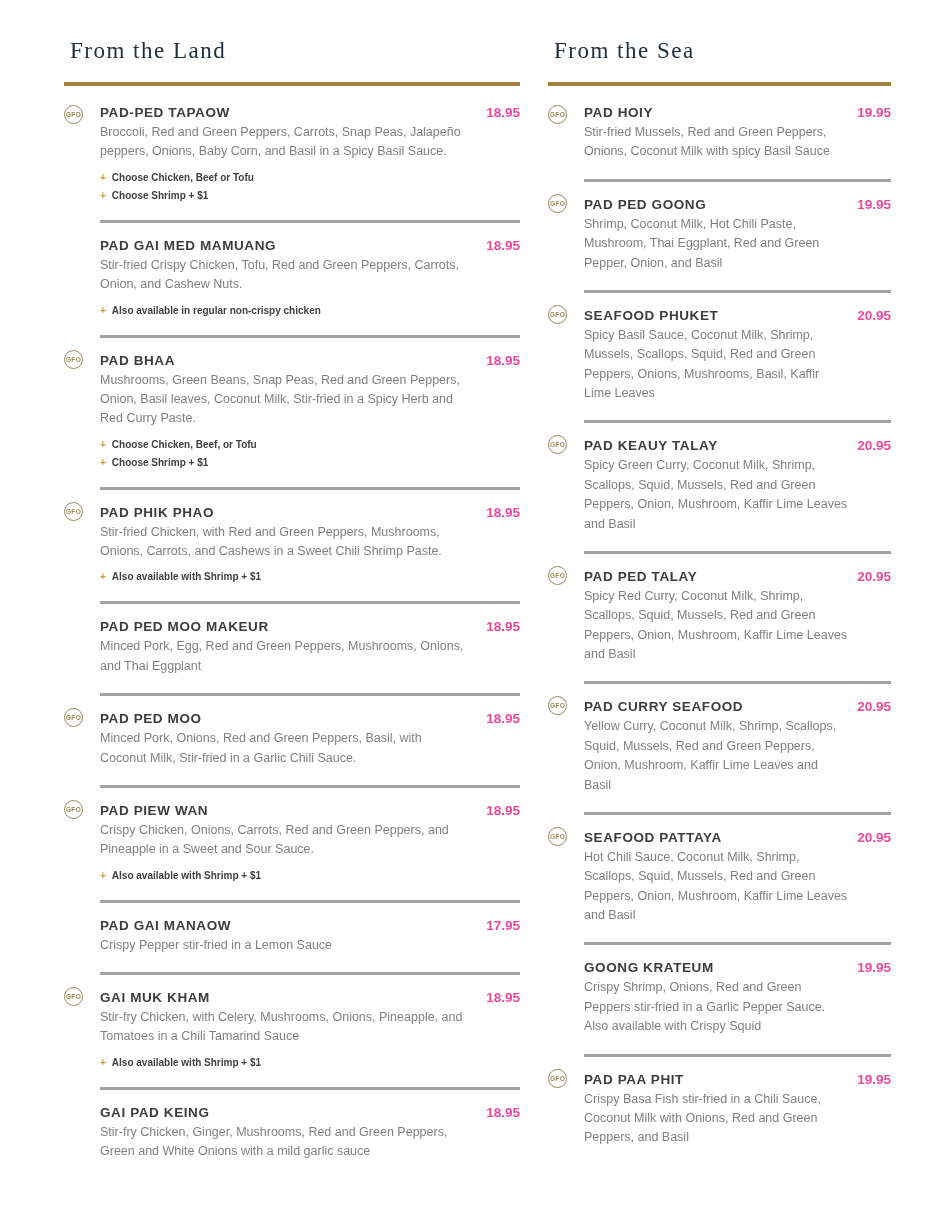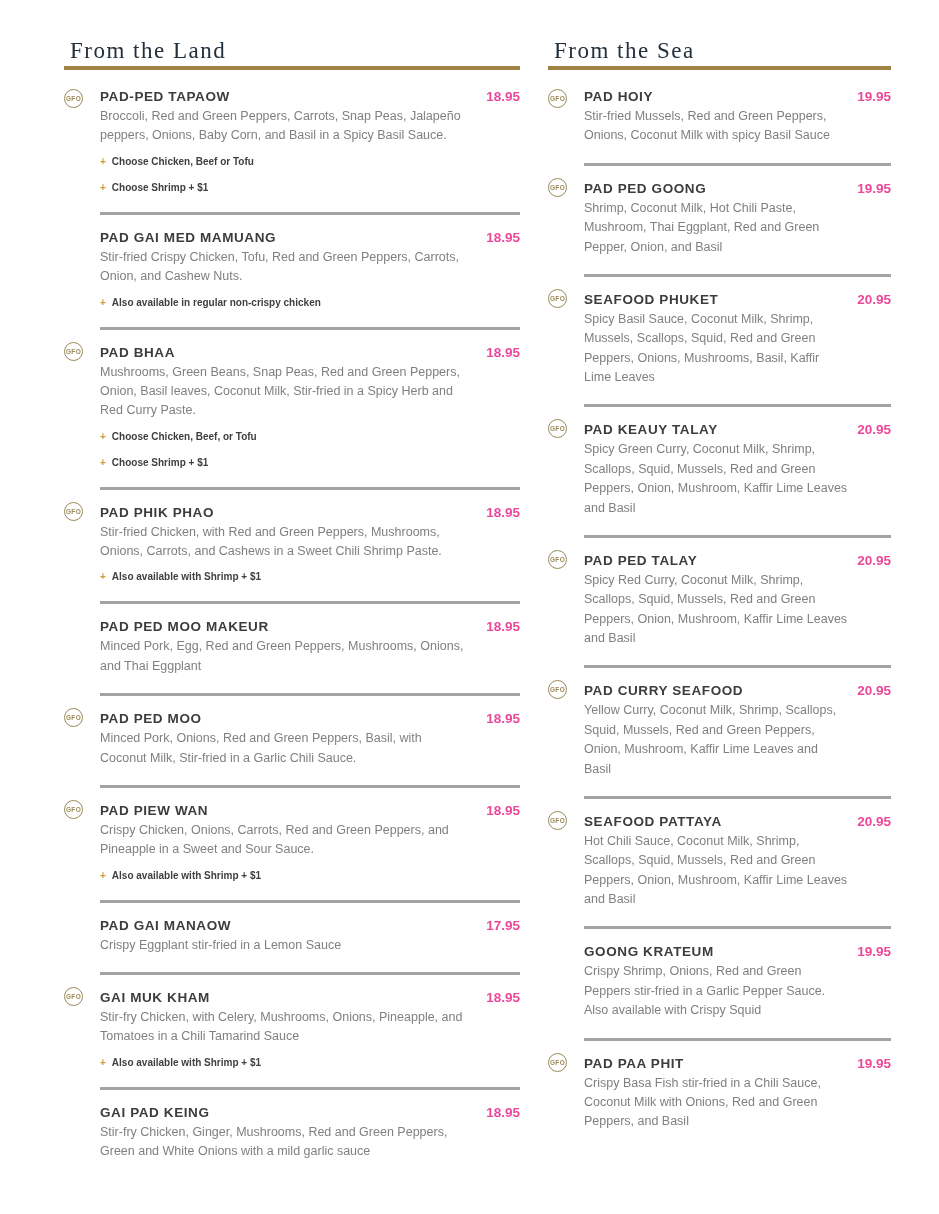--- a/index.html
+++ b/index.html
@@ -20,21 +20,21 @@
   .col { flex: none; }
   .col-left { width: 456px; }
   .col-right { width: 343px; }
 
   .section-title {
     font-family: "Liberation Serif", "DejaVu Serif", serif;
     font-size: 23px;
     font-weight: 500;
     letter-spacing: 1.5px;
     color: #22303e;
-    margin: 0 0 2px 6px;
+    margin: 0 0 18px 6px;
   }
   .heading-rule {
     height: 2px;
     border-top: 3px solid #a08243;
     border-bottom: 1px solid #a08243;
     margin-bottom: 4px;
   }
 
   .item { display: flex; }
   .badge-col {
@@ -89,21 +89,21 @@
   }
   .col-left .item-desc { max-width: 365px; }
   .col-right .item-desc { max-width: 264px; }
   .item-options { margin-top: 8px; }
   .option {
     font-size: 10px;
     font-weight: 700;
     color: #3f3f3f;
     line-height: 1.5;
   }
-  .option + .option { margin-top: 11px; }
+  .option + .option { margin-top: 3px; }
   .plus {
     color: #cd9a3a;
     font-weight: 700;
     margin-right: 6px;
   }
 </style>
 </head>
 <body>
 
 <div class="page">
@@ -224,21 +224,21 @@
 
   <div class="item">
     <div class="badge-col">
       <div class="badge" style="visibility: hidden;"></div>
     </div>
     <div class="content">
       <div class="item-header">
         <span class="item-name">PAD GAI MANAOW</span>
         <span class="item-price">17.95</span>
       </div>
-      <div class="item-desc">Crispy Eggplant stir-fried in a Lemon Sauce</div>
+      <div class="item-desc">Crispy Pepper stir-fried in a Lemon Sauce</div>
 
     </div>
   </div>
 
   <div class="item">
     <div class="badge-col">
       <div class="badge">GFO</div>
     </div>
     <div class="content">
       <div class="item-header">

